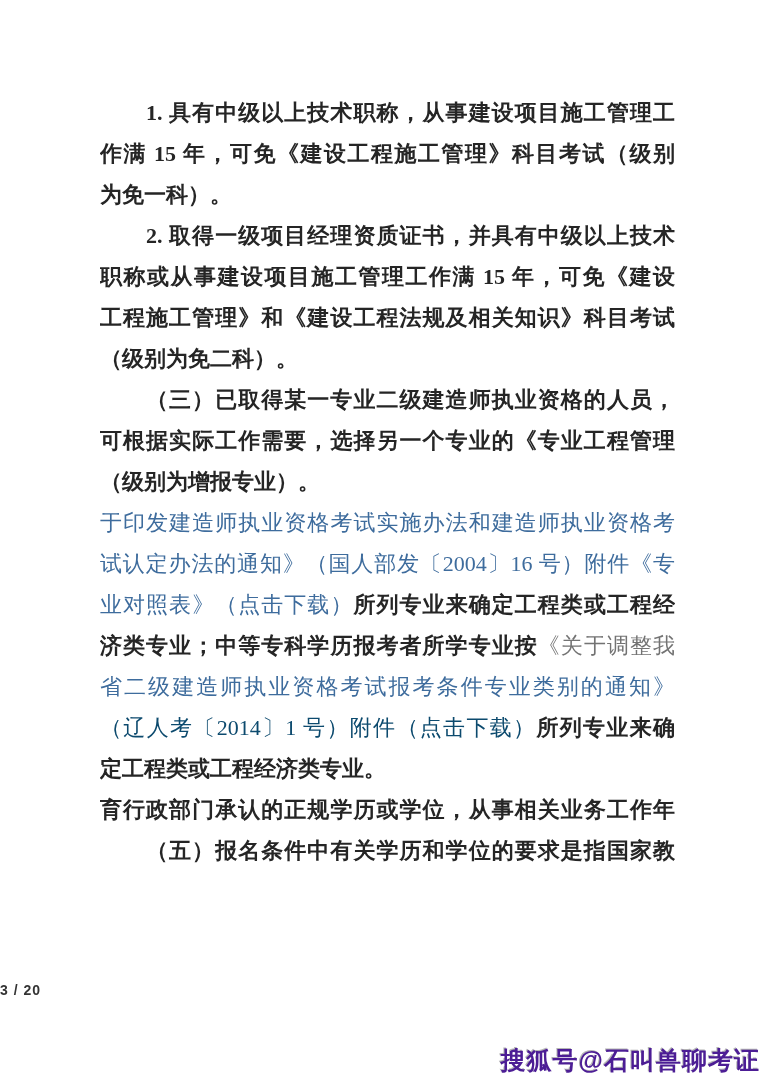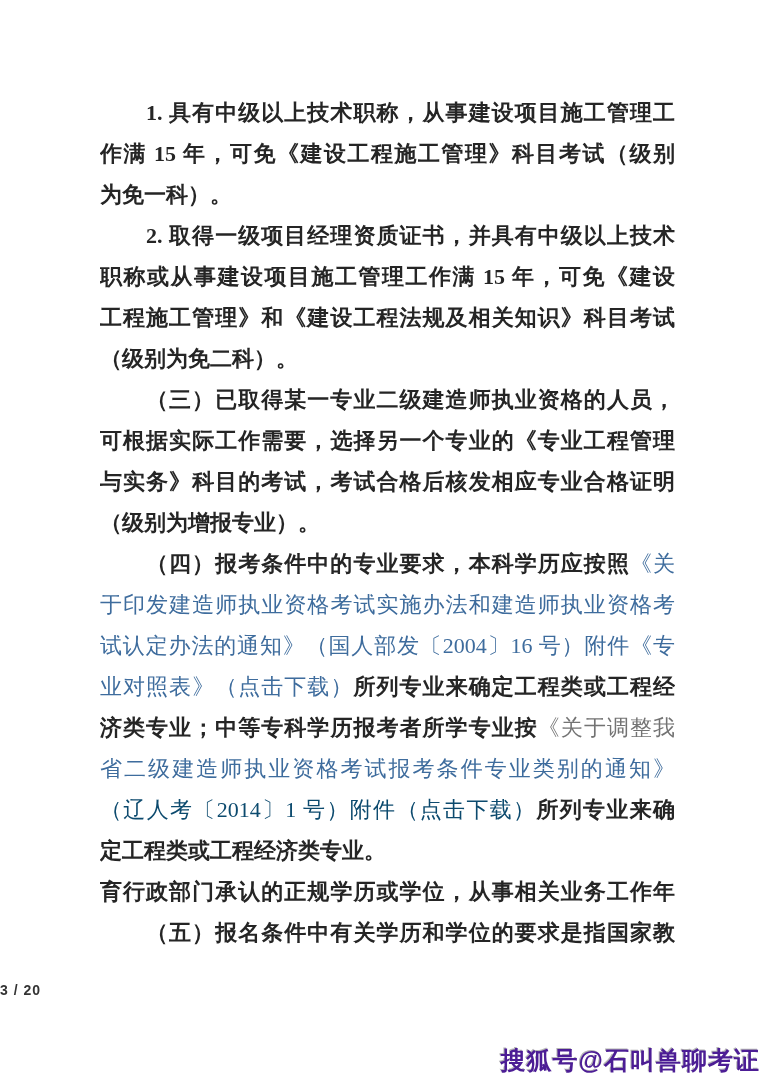--- a/index.html
+++ b/index.html
@@ -72,25 +72,23 @@
       </div>
       <div class="paragraph">
         <div class="line first"><span class="seg-n">2. 取得一级项目经理资质证书，并具有中级以上技术</span></div>
         <div class="line"><span class="seg-n">职称或从事建设项目施工管理工作满 15 年，可免《建设</span></div>
         <div class="line"><span class="seg-n">工程施工管理》和《建设工程法规及相关知识》科目考试</span></div>
         <div class="line end"><span class="seg-b">（级别为免二科）</span><span class="seg-n">。</span></div>
       </div>
       <div class="paragraph">
         <div class="line first"><span class="seg-n">（三）已取得某一专业二级建造师执业资格的人员，</span></div>
         <div class="line"><span class="seg-n">可根据实际工作需要，选择另一个专业的《专业工程管理</span></div>
-        <div class="line"><span class="seg-n">与实务》科目的考试，考试合格后核发相应专业合格证明</span></div>
         <div class="line end"><span class="seg-b">（级别为增报专业）</span><span class="seg-n">。</span></div>
       </div>
       <div class="paragraph">
-        <div class="line first"><span class="seg-n">（四）报考条件中的专业要求，本科学历应按照</span><span class="seg-l" style="color: rgb(62, 108, 157);">《关</span></div>
         <div class="line"><span class="seg-l" style="color: rgb(62, 108, 157);">于印发建造师执业资格考试实施办法和建造师执业资格考</span></div>
         <div class="line"><span class="seg-l" style="color: rgb(62, 108, 157);">试认定办法的通知》（国人部发〔2004〕16 号）附件《专</span></div>
         <div class="line"><span class="seg-l" style="color: rgb(62, 108, 157);">业对照表》（点击下载）</span><span class="seg-n">所列专业来确定工程类或工程经</span></div>
         <div class="line"><span class="seg-n">济类专业；中等专科学历报考者所学专业按</span><span class="seg-l" style="color: #737373;">《关于调整我</span></div>
         <div class="line"><span class="seg-l" style="color: rgb(62, 108, 157);">省二级建造师执业资格考试报考条件专业类别的通知》</span></div>
         <div class="line"><span class="seg-l" style="color: #0c4a6e;">（辽人考〔2014〕1 号）附件（点击下载）</span><span class="seg-n">所列专业来确</span></div>
         <div class="line end"><span class="seg-n">定工程类或工程经济类专业。</span></div>
       </div>
       <div class="paragraph">
         <div class="line"><span class="seg-n">育行政部门承认的正规学历或学位，从事相关业务工作年</span></div>

